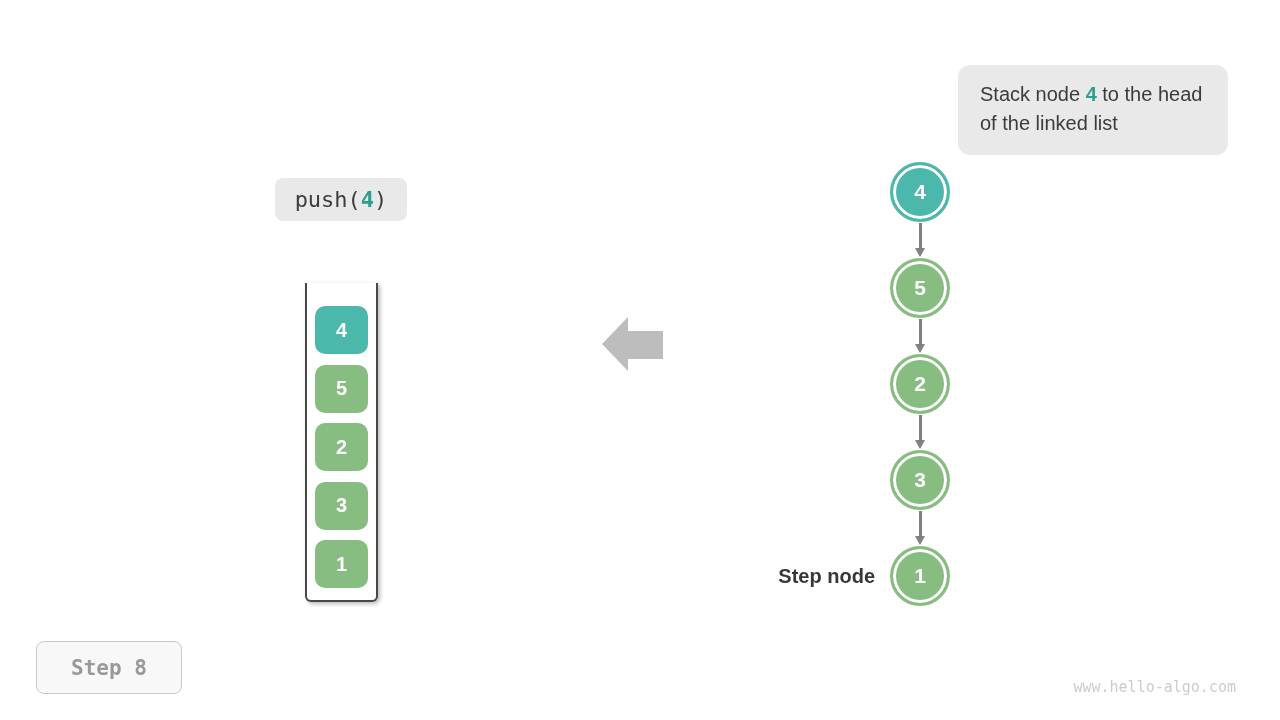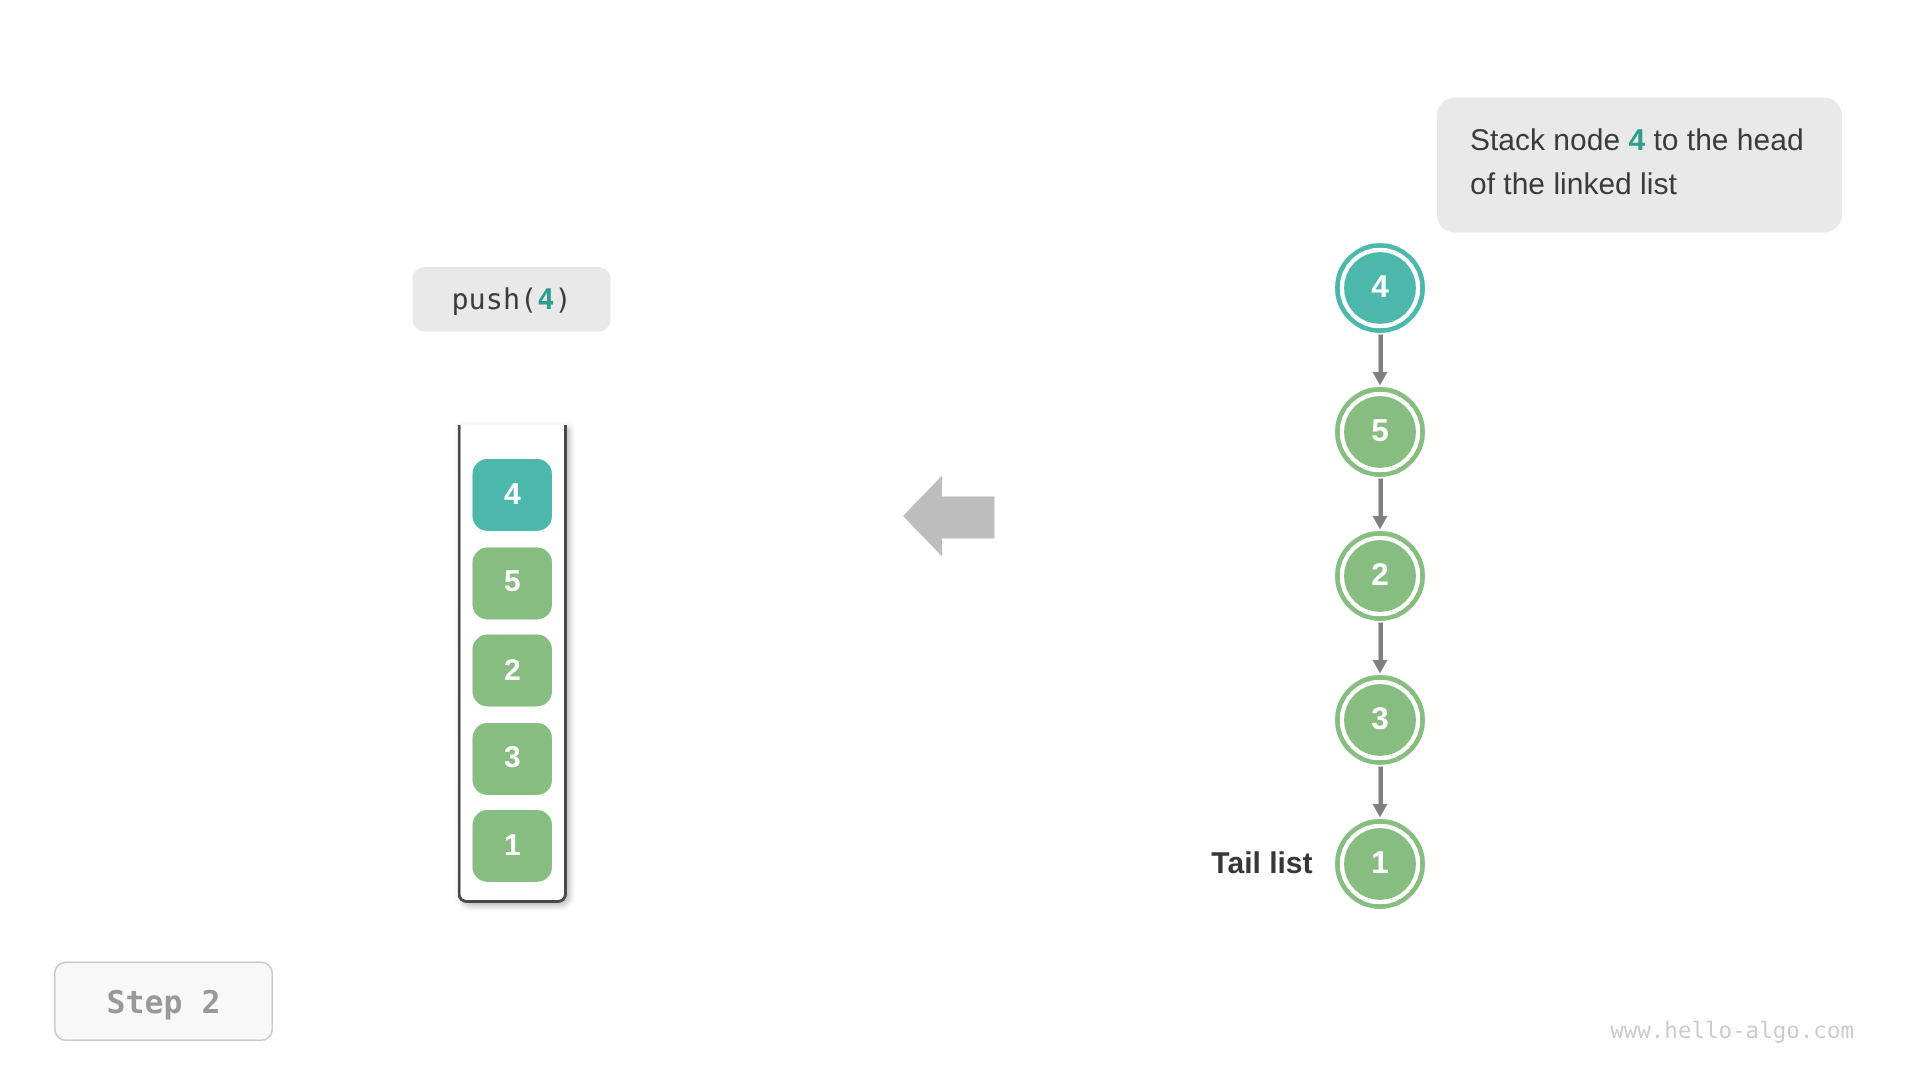--- a/index.html
+++ b/index.html
@@ -22,21 +22,21 @@
     position:absolute;left:958px;top:65px;width:270px;height:90px;
     box-sizing:border-box;background:var(--box-bg);border-radius:12px;
     padding:15px 22px;font-size:20px;line-height:29px;color:#3b3b3b;
   }
   .hl{color:var(--hl-text);font-weight:700;}
   
   .op-label{
     position:absolute;left:275px;top:178px;width:132px;height:43px;
     background:var(--box-bg);border-radius:8px;
     display:flex;align-items:center;justify-content:center;
-    font-family:"DejaVu Sans Mono", monospace;font-size:19px;color:#3d3d3d;
+    font-family:"DejaVu Sans Mono", monospace;font-size:22px;color:#3d3d3d;
   }
   
   .stack-container{
     position:absolute;left:305px;top:283px;width:73px;height:319px;
     box-sizing:border-box;background:#ffffff;
     border:2px solid #484848;border-top:none;border-radius:0 0 6px 6px;
     box-shadow:2px 2px 4px rgba(0,0,0,0.28);
     display:flex;flex-direction:column;align-items:center;
     padding-top:23px;gap:10.5px;
   }
@@ -127,21 +127,21 @@
         <span>1</span>
       </div>
   </div>
 
   <div class="big-arrow">
     <div class="head"></div>
     <div class="shaft"></div>
   </div>
 
 
-  <div class="node-label tail">Tail list</div>
+  <div class="node-label tail">Step node</div>
 
   <div class="linked-list">
     <div class="ll-node" style="top:0px">
         <span>4</span>
       </div>
     <div class="ll-arrow" style="top:61px">
         <div class="line"></div>
         <div class="tip"></div>
       </div>
     <div class="ll-node" style="top:96px">
@@ -163,17 +163,17 @@
       </div>
     <div class="ll-arrow" style="top:349px">
         <div class="line"></div>
         <div class="tip"></div>
       </div>
     <div class="ll-node" style="top:384px">
         <span>1</span>
       </div>
   </div>
 
-  <div class="step-box">Step 2</div>
+  <div class="step-box">Step 8</div>
 
   <div class="watermark">www.hello-algo.com</div>
 
 </div>
 
 </body></html>

